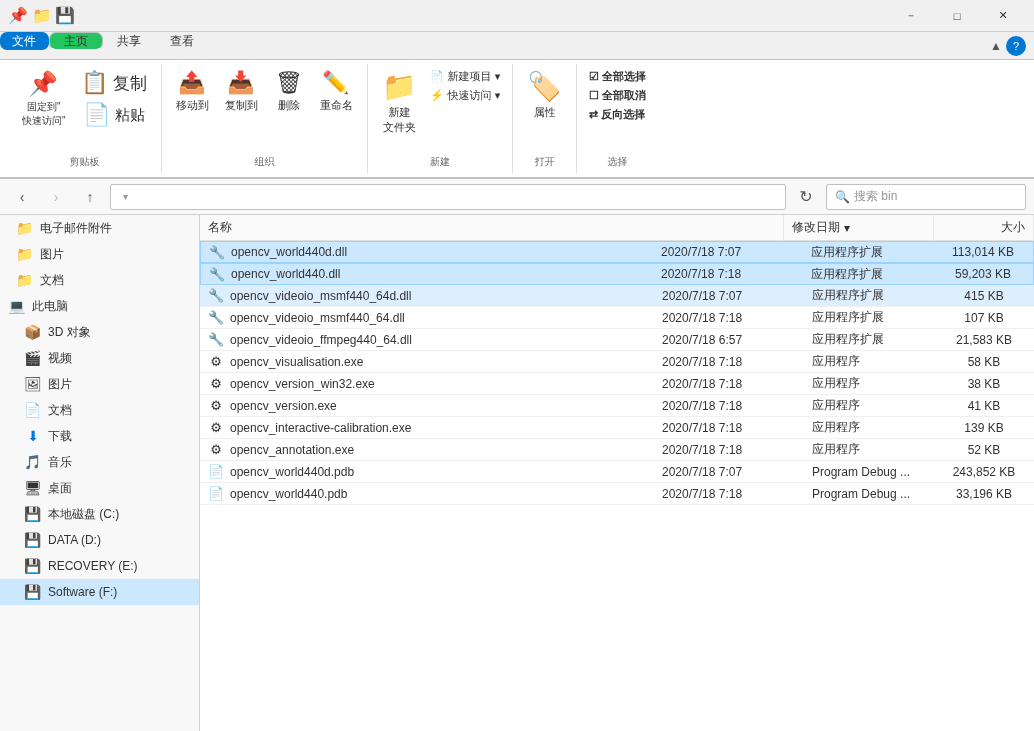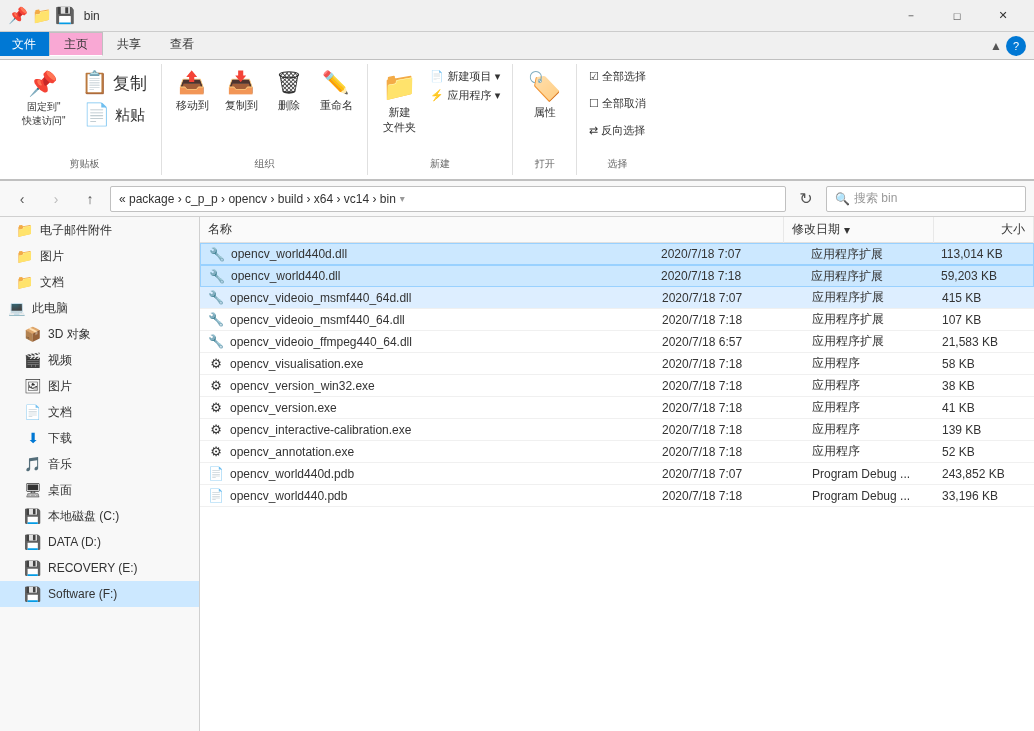--- a/index.html
+++ b/index.html
@@ -19,30 +19,31 @@
     #title-bar .window-controls { display: flex; gap: 0; margin-left: auto; }
     #title-bar .win-btn { width: 46px; height: 32px; display: flex; align-items: center; justify-content: center; font-size: 11px; cursor: pointer; color: #333; }
     #ribbon-tabs {
       display: flex;
       height: 28px;
       background: #f0f0f0;
       border-bottom: 1px solid #c0c0c0;
     }
     .ribbon-tab {
       padding: 0 14px;
-      height: 24px;
+      height: 18px;
       display: flex;
       align-items: center;
       font-size: 12px;
       color: #333;
       cursor: pointer;
       border-right: 1px solid transparent;
+      border-radius: 7px;
     }
     .ribbon-tab.active {
-      background: #f9a8d4;
+      background: #22c55e;
       border: 1px solid #c0c0c0;
       border-bottom: 1px solid #fff;
       margin-bottom: -1px;
       z-index: 1;
     }
     .ribbon-tab:first-child { background: #0078d4; color: white; padding: 0 12px; }
     #ribbon-content {
       background: #fff;
       border-bottom: 2px solid #c0c0c0;
       padding: 4px 8px;
@@ -203,21 +204,21 @@
     .file-cell {
       padding: 0 8px;
       overflow: hidden;
       text-overflow: ellipsis;
       white-space: nowrap;
       color: #333;
     }
     .file-cell.name { flex: 1; min-width: 300px; display: flex; align-items: center; gap: 6px; }
     .file-cell.date { width: 150px; }
     .file-cell.type { width: 130px; }
-    .file-cell.size { width: 100px; text-align: left; }
+    .file-cell.size { width: 100px; text-align: center; }
     .file-icon { font-size: 13px; width: 16px; text-align: center; }
 
     
     #status-bar {
       height: 24px;
       background: #f0f0f0;
       border-top: 1px solid #d0d0d0;
       display: flex;
       align-items: center;
       padding: 0 12px;
@@ -235,21 +236,20 @@
   </style>
 </head>
 <body>
 
 <div id="title-bar">
   <div class="title-icons">
     <span style="font-size:16px; color:#f0c040;">📌</span>
     <span style="font-size:16px; color:#f0c040;">📁</span>
     <span style="font-size:16px; color:#a0a0a0;">💾</span>
   </div>
-  <span class="title-text">bin</span>
   <div class="window-controls">
     <div class="win-btn">－</div>
     <div class="win-btn">□</div>
     <div class="win-btn close">✕</div>
   </div>
 </div>
 
 <div id="ribbon-tabs">
   <div class="ribbon-tab" style="background:#0078d4; color:white; font-size:12px;">文件</div>
   <div class="ribbon-tab active">主页</div>
@@ -307,54 +307,53 @@
   </div>
 
   <div class="ribbon-group">
     <div class="ribbon-group-content">
       <div class="ribbon-btn">
         <span style="font-size:28px; color:#f0c040;">📁</span>
         <span style="white-space:pre-line; text-align:center;">新建<br>文件夹</span>
       </div>
       <div style="display:flex; flex-direction:column; justify-content:center; gap:2px;">
         <div class="ribbon-btn-small">📄 新建项目 ▾</div>
-        <div class="ribbon-btn-small">⚡ 应用程序 ▾</div>
+        <div class="ribbon-btn-small">⚡ 快速访问 ▾</div>
       </div>
     </div>
     <div class="ribbon-group-label">新建</div>
   </div>
 
   <div class="ribbon-group">
     <div class="ribbon-group-content">
       <div class="ribbon-btn">
         <span style="font-size:28px;">🏷️</span>
         <span>属性</span>
       </div>
     </div>
     <div class="ribbon-group-label">打开</div>
   </div>
 
   <div class="ribbon-group">
     <div class="ribbon-group-content">
-      <div style="display:flex; flex-direction:column; justify-content:center; gap:10px;">
+      <div style="display:flex; flex-direction:column; justify-content:center; gap:2px;font-weight:bold;">
         <div class="ribbon-btn-small">☑ 全部选择</div>
         <div class="ribbon-btn-small">☐ 全部取消</div>
         <div class="ribbon-btn-small">⇄ 反向选择</div>
       </div>
     </div>
     <div class="ribbon-group-label">选择</div>
   </div>
 </div>
 
 <div id="nav-bar">
   <div class="nav-btn">‹</div>
   <div class="nav-btn disabled">›</div>
   <div class="nav-btn">↑</div>
   <div id="address-bar">
-    <span style="font-size:12px;">« package › c_p_p › opencv › build › x64 › vc14 › bin</span>
     <span style="margin-left:4px; color:#999; font-size:10px;">▾</span>
   </div>
   <div class="nav-btn" style="font-size:16px;">↻</div>
   <div id="search-bar">
     <span style="color:#999; font-size:12px;">🔍</span>
     <span style="color:#999; font-size:12px;">搜索 bin</span>
   </div>
 </div>
 
 <div id="main" style="height: 529px;">

